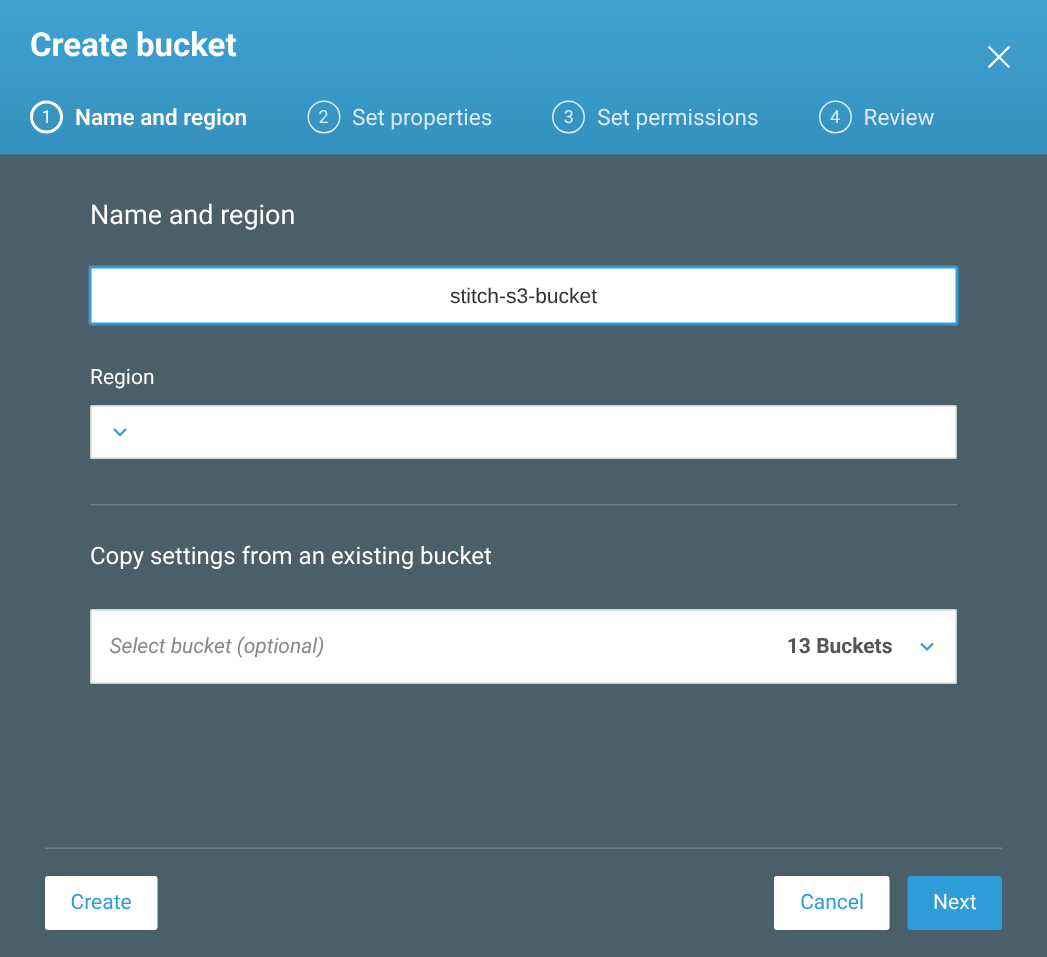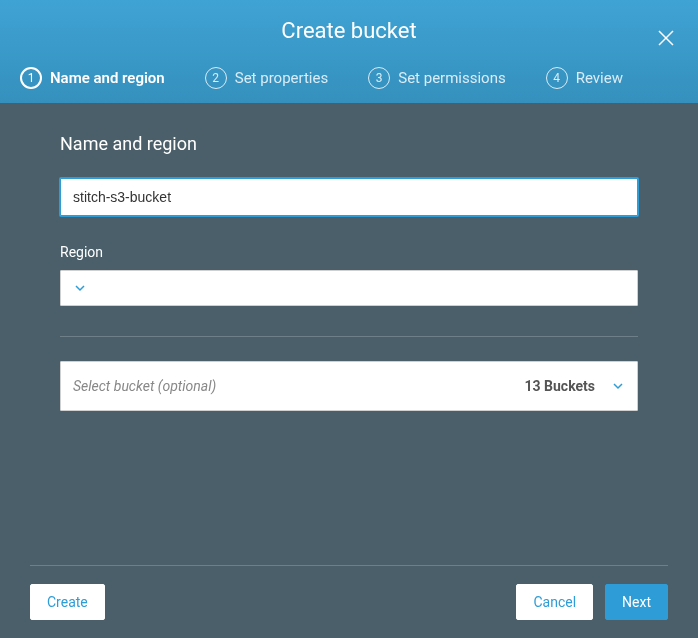--- a/index.html
+++ b/index.html
@@ -17,23 +17,23 @@
       display: flex;
       flex-direction: column;
     }
     .header {
       background: linear-gradient(to bottom, #3fa3d4, #3590bd);
       color: #fff;
       padding: 18px 20px 0 20px;
       position: relative;
     }
     .title {
-      text-align: center;
+      text-align: left;
       font-size: 22px;
-      font-weight: 400;
+      font-weight: 700;
       margin-bottom: 24px;
     }
     .close-btn {
       position: absolute;
       top: 26px;
       right: 20px;
       width: 24px;
       height: 24px;
       cursor: pointer;
       display: flex;
@@ -98,20 +98,21 @@
     .text-input {
       width: 100%;
       background: #fff;
       border: 1px solid #2e9cd6;
       box-shadow: 0 0 0 1px #2e9cd6;
       padding: 10px 12px;
       font-size: 14px;
       color: #333;
       outline: none;
       border-radius: 1px;
+      text-align: center;
     }
     .dropdown {
       width: 100%;
       background: #fff;
       border: 1px solid #d0d0d0;
       padding: 10px 12px;
       font-size: 14px;
       color: #333;
       display: flex;
       align-items: center;
@@ -222,20 +223,21 @@
         <span class="chevron">
           <svg width="12" height="12" viewBox="0 0 12 12" fill="none" stroke-width="1.5">
               <polyline points="2,4 6,8 10,4"></polyline>
             </svg>
         </span>
       </div>
     </div>
 
     <hr class="divider">
 
+    <div class="subsection-title">Copy settings from an existing bucket</div>
 
     <div class="field-block">
       <div class="dropdown tall">
         <span class="placeholder">Select bucket (optional)</span>
         <span class="right">
           <span>13 Buckets</span>
           <span class="chevron">
             <svg width="12" height="12" viewBox="0 0 12 12" fill="none" stroke-width="1.5">
                 <polyline points="2,4 6,8 10,4"></polyline>
               </svg>

